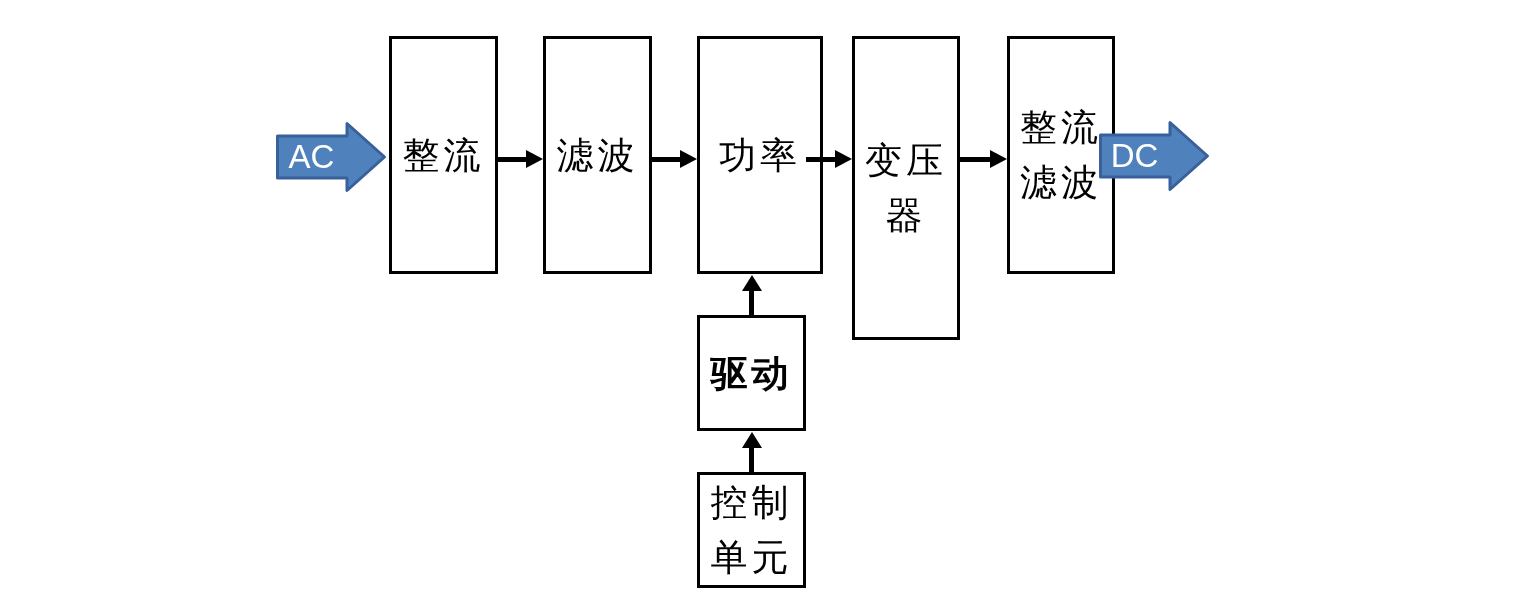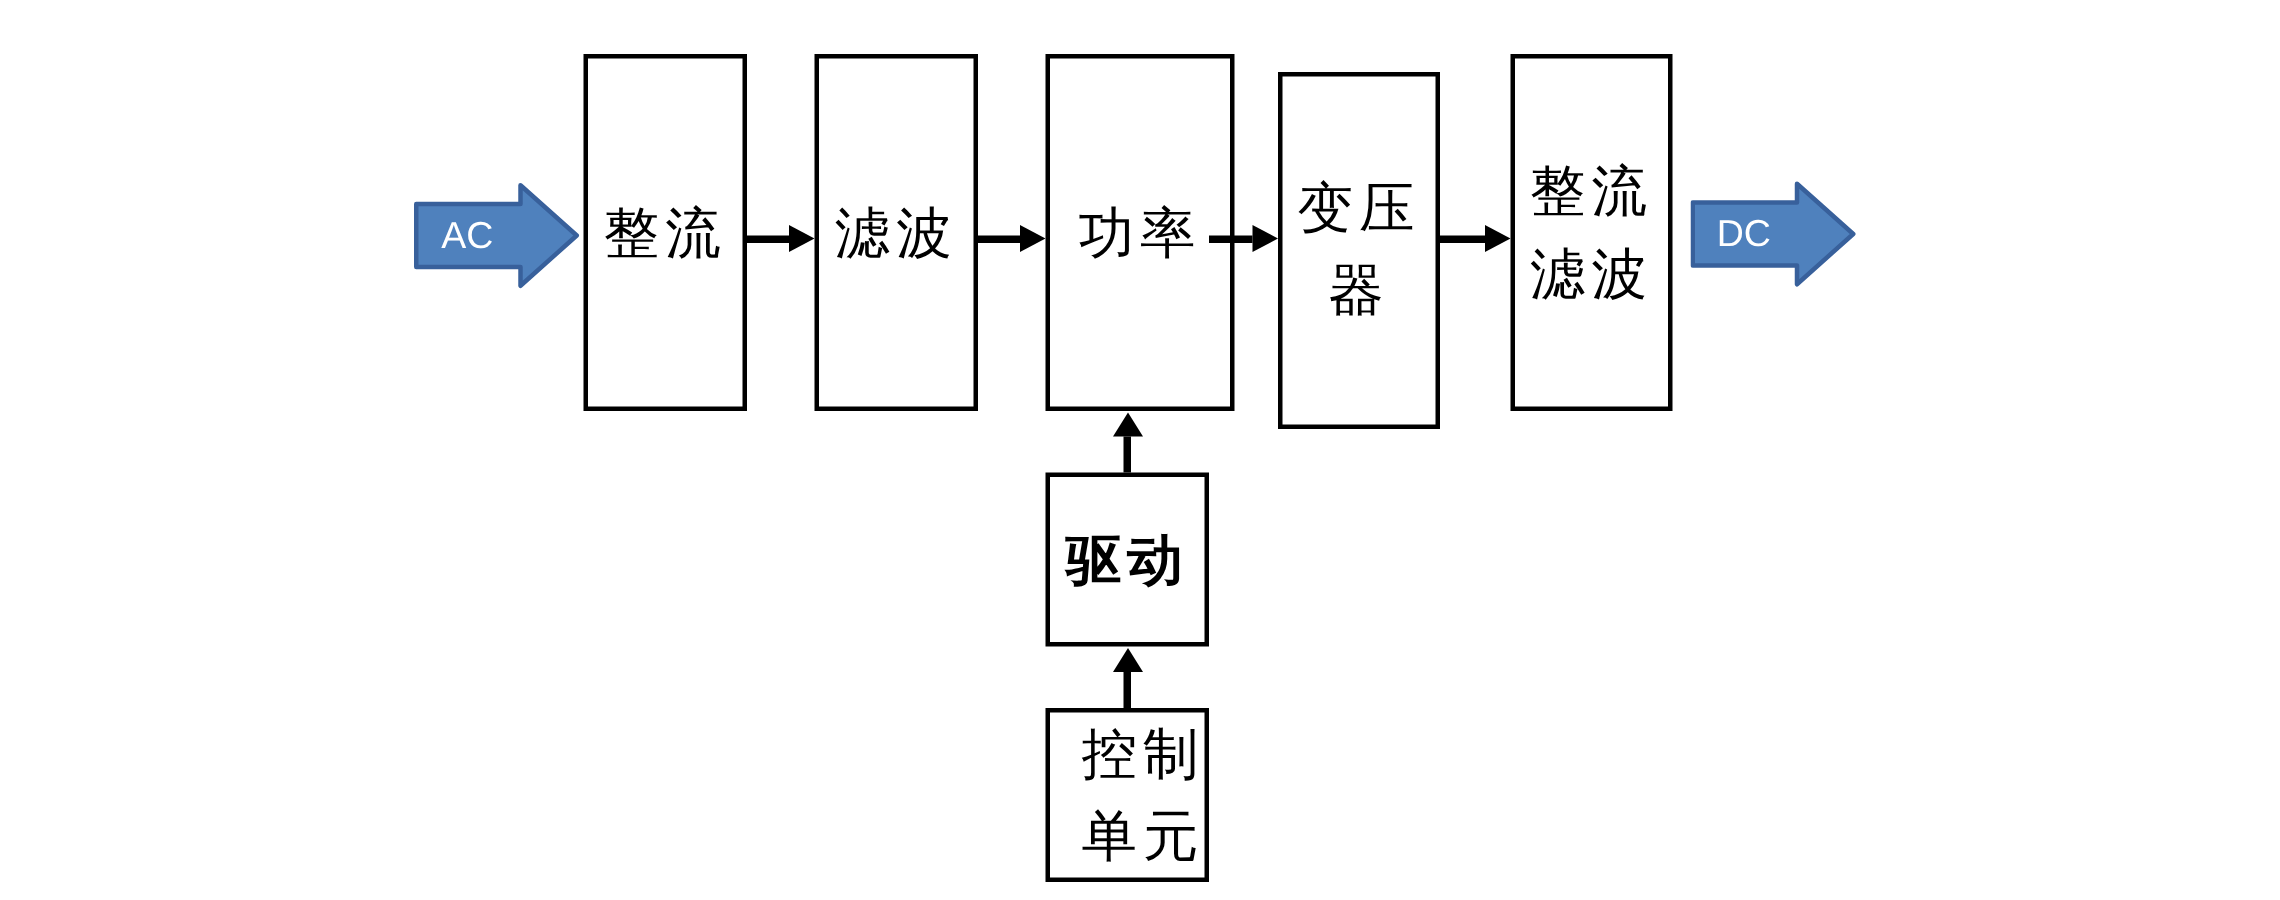--- a/index.html
+++ b/index.html
@@ -79,21 +79,21 @@
   .flow-arrow .flow-label {
     position: absolute;
     left: 0;
     top: 0;
     width: 71px;
     height: 100%;
     display: flex;
     align-items: center;
     justify-content: center;
     font-family: "Liberation Sans", "DejaVu Sans", sans-serif;
-    font-size: 25px;
+    font-size: 33px;
     color: #ffffff;
   }
 </style>
 </head>
 <body>
 
 <div class="canvas">
 
   <div class="flow-arrow" style="left:276px; top:121px; width:111px; height:72px;">
     <svg width="111" height="72" viewBox="0 0 111 72">
@@ -113,55 +113,55 @@
       <span class="line">滤波</span>
     </div>
   </div>
 
   <div class="box" style="left:697px; top:36px; width:126px; height:238px;">
     <div class="box-label">
       <span class="line">功率</span>
     </div>
   </div>
 
-  <div class="box" style="left:852px; top:48px; width:108px; height:238px;font-family:Liberation Serif, serif;">
+  <div class="box" style="left:852px; top:36px; width:108px; height:304px;">
     <div class="box-label">
       <span class="line">变压</span>
       <span class="line">器</span>
     </div>
   </div>
 
   <div class="box" style="left:1007px; top:36px; width:108px; height:238px;">
     <div class="box-label">
       <span class="line">整流</span>
       <span class="line">滤波</span>
     </div>
   </div>
 
   <div class="box" style="left:697px; top:315px; width:109px; height:116px;font-weight:bold;">
     <div class="box-label">
       <span class="line">驱动</span>
     </div>
   </div>
 
-  <div class="box" style="left:697px; top:472px; width:109px; height:116px;justify-content:flex-end;">
+  <div class="box" style="left:697px; top:472px; width:109px; height:116px;">
     <div class="box-label">
       <span class="line">控制</span>
       <span class="line">单元</span>
     </div>
   </div>
 
   <div class="conn-h" style="left:498px; top:157px; width:28px;"></div>
   <div class="conn-h" style="left:652px; top:157px; width:28px;"></div>
   <div class="conn-h" style="left:806px; top:157px; width:29px;"></div>
   <div class="conn-h" style="left:960px; top:157px; width:30px;"></div>
 
   <div class="conn-v" style="left:749px; top:291px; height:24px;"></div>
   <div class="conn-v" style="left:749px; top:448px; height:24px;"></div>
 
-  <div class="flow-arrow" style="left:1127px; top:120px; width:111px; height:72px;">
+  <div class="flow-arrow" style="left:1099px; top:120px; width:111px; height:72px;">
     <svg width="111" height="72" viewBox="0 0 111 72">
       <polygon points="1.5,15 71,15 71,2.5 108.5,36 71,69.5 71,57 1.5,57" stroke="#38609B" stroke-width="3" stroke-linejoin="round" fill="#4F81BD"></polygon>
     </svg>
     <span class="flow-label">DC</span>
   </div>
 
 </div>
 
 </body></html>

